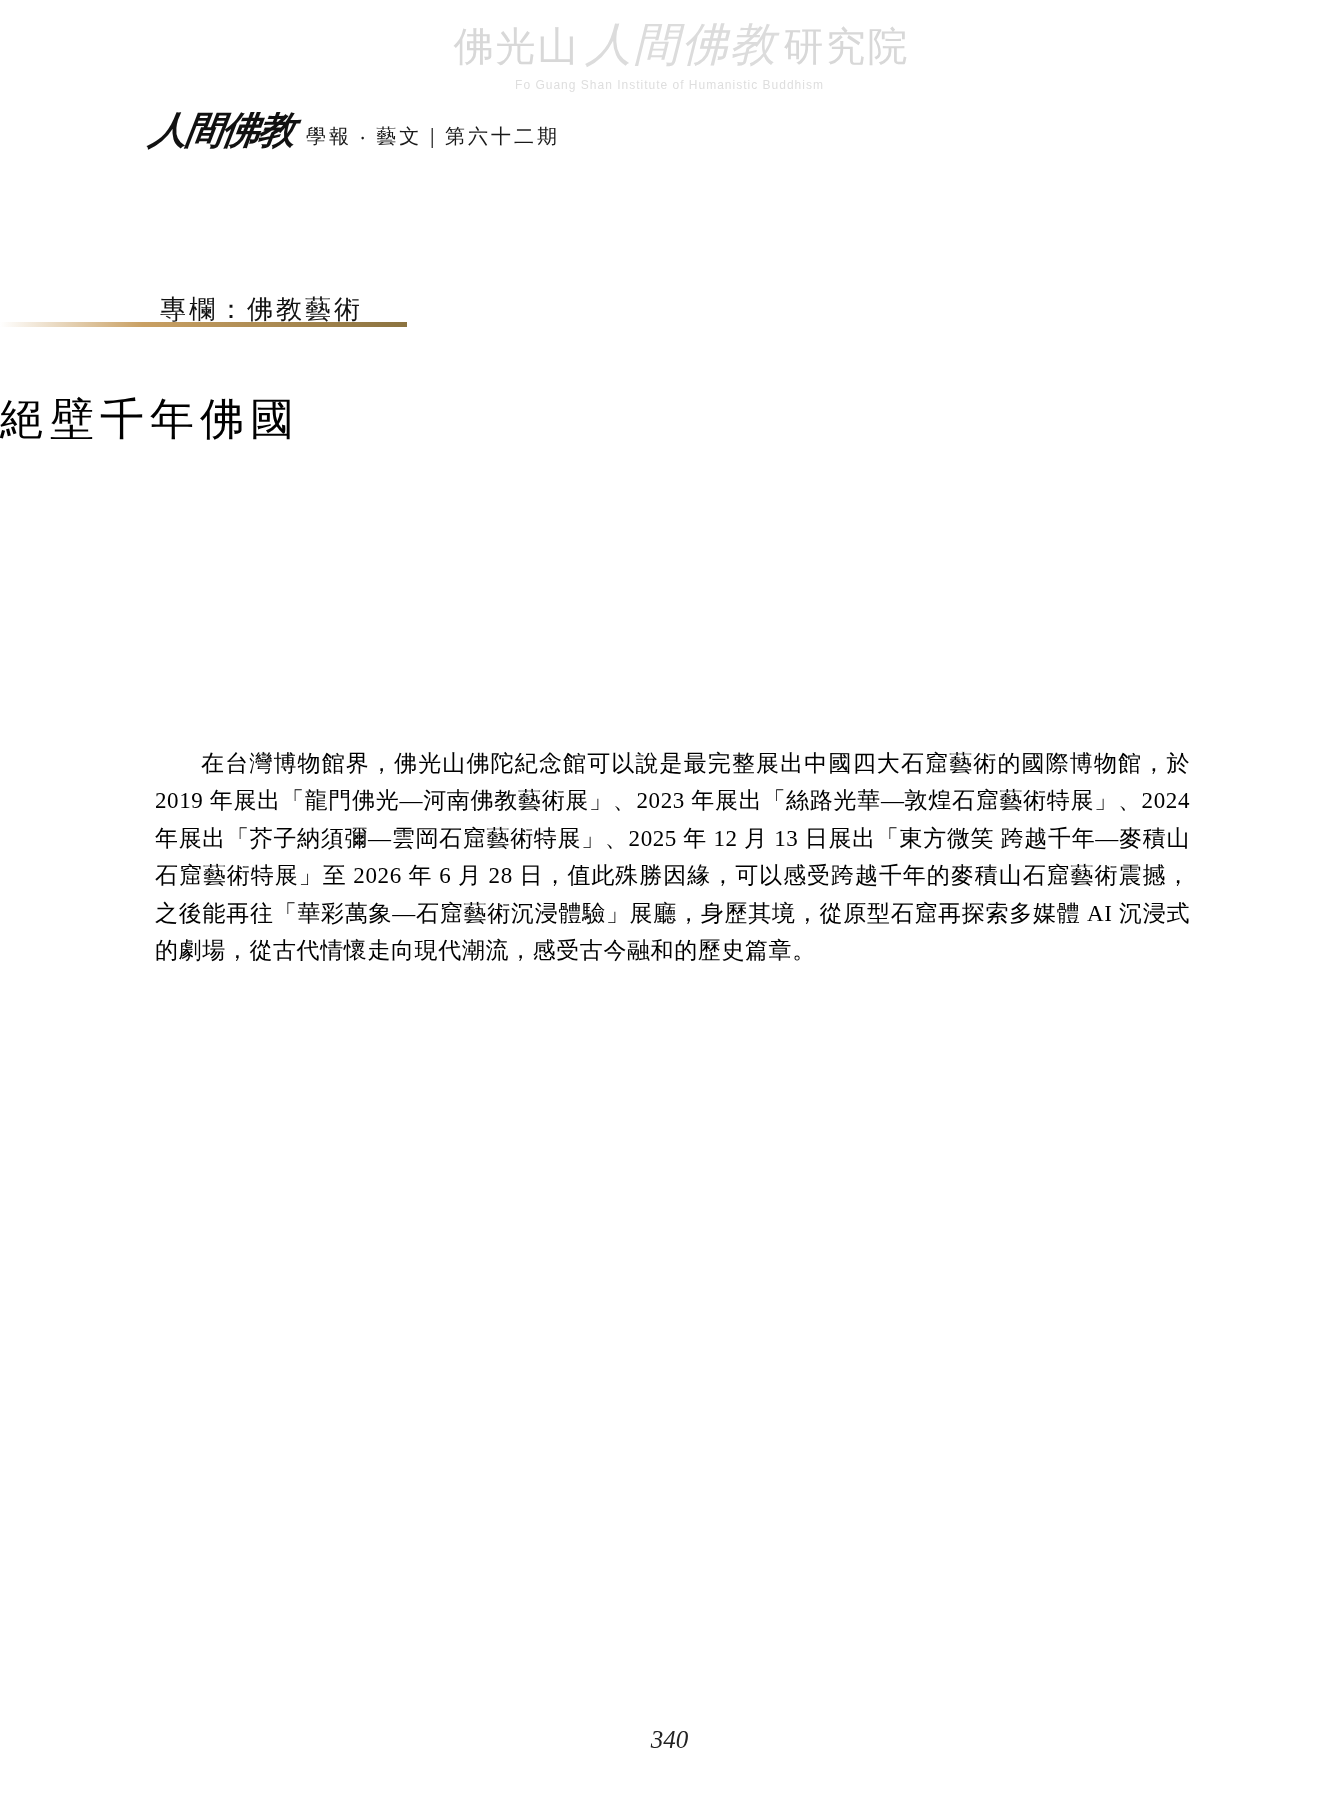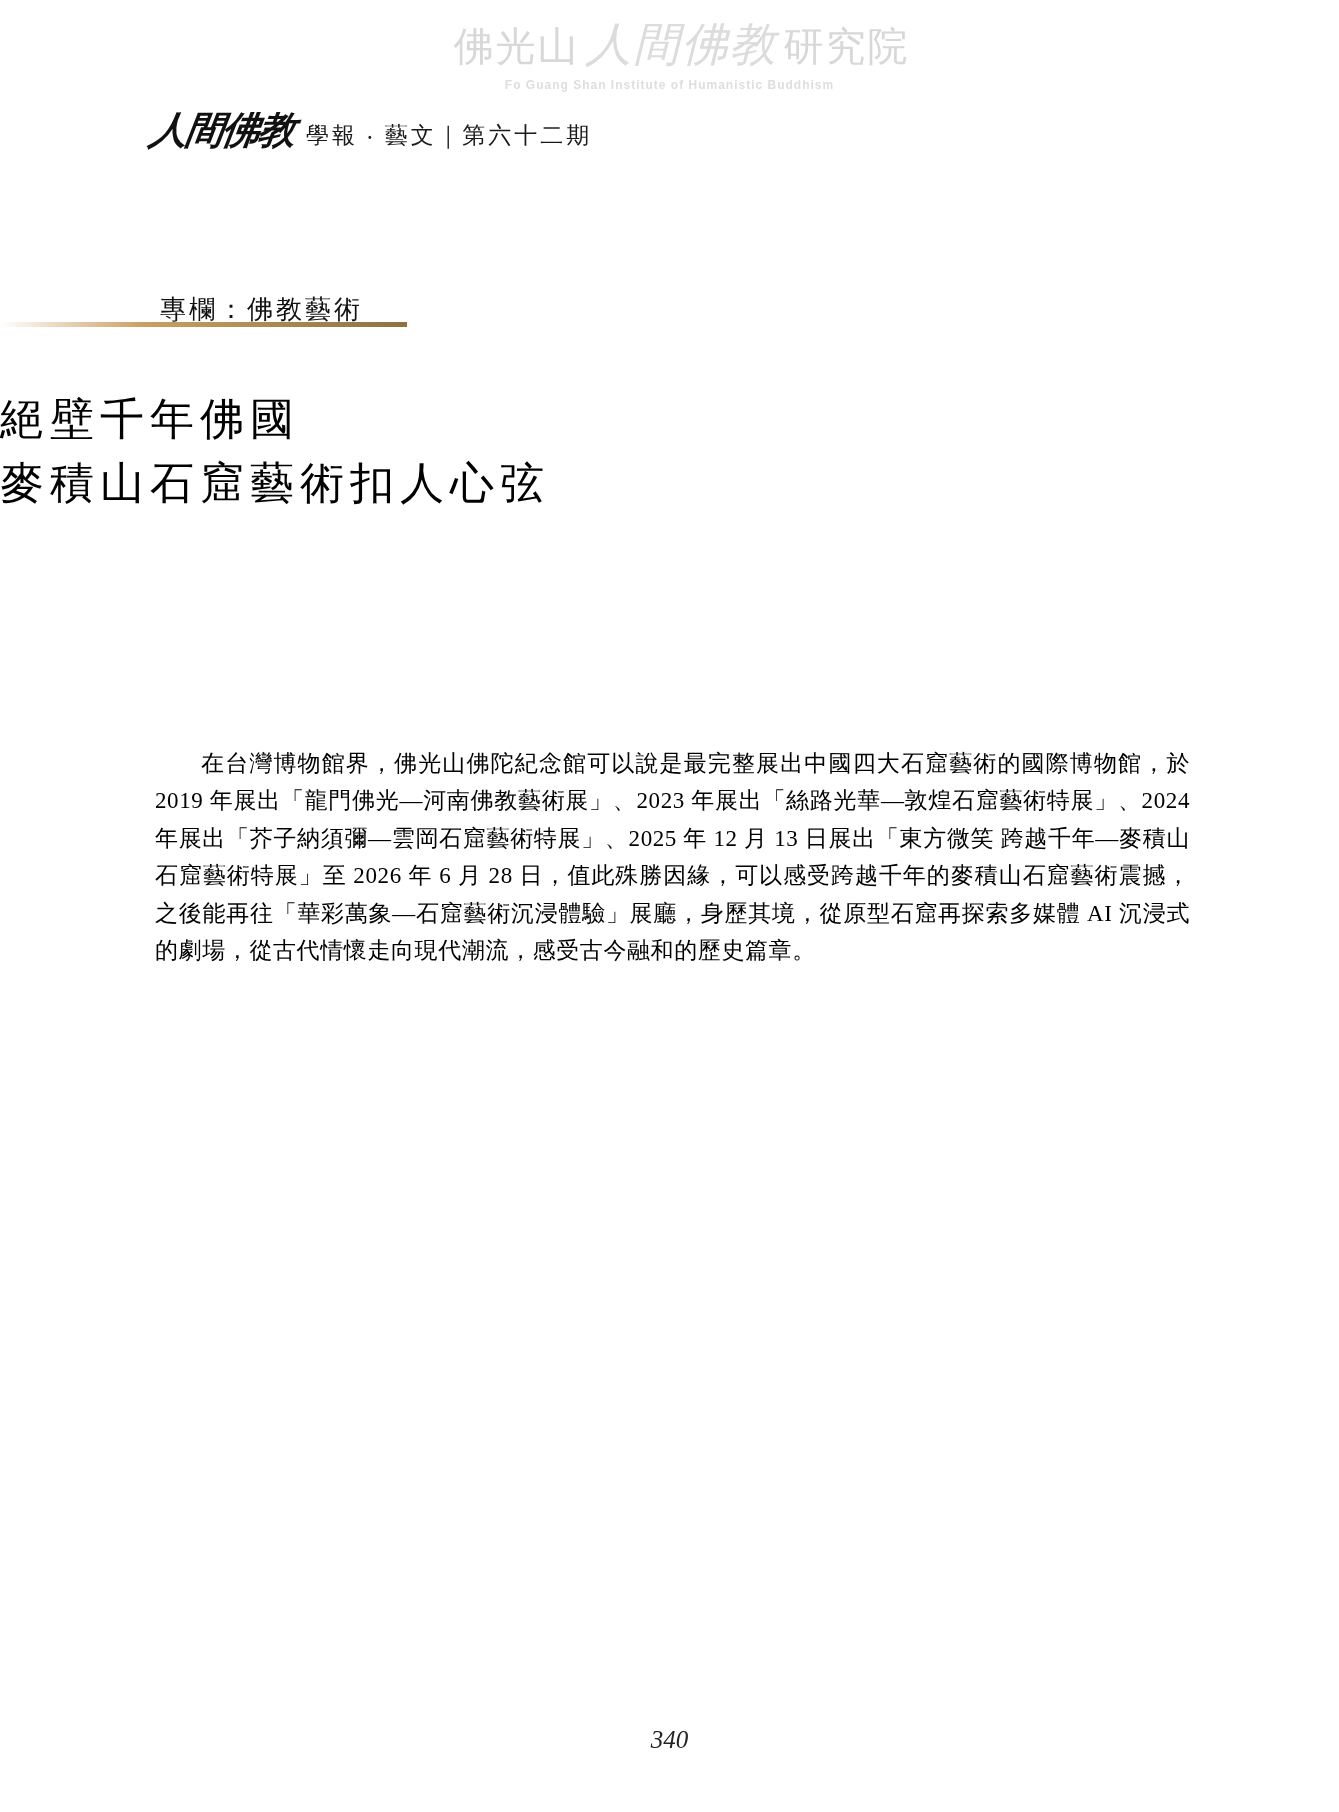--- a/index.html
+++ b/index.html
@@ -40,21 +40,20 @@
     font-style: italic;
     color: #dcdcdc;
     padding: 0 6px;
   }
   .watermark .wm-line2 {
     font-size: 12px;
     letter-spacing: 1px;
     color: #dedede;
     margin-top: 2px;
     font-family: "Liberation Sans", sans-serif;
-    font-weight: bold;
   }
 
   
   .running-head {
     position: absolute;
     top: 105px;
     left: 150px;
     display: flex;
     align-items: baseline;
     white-space: nowrap;
@@ -62,21 +61,21 @@
   .running-head .rh-logo {
     font-size: 38px;
     font-weight: bold;
     font-style: italic;
     color: #111;
     letter-spacing: -2px;
     font-family: "Liberation Serif", serif;
     transform: skewX(-8deg);
   }
   .running-head .rh-text {
-    font-size: 23px;
+    font-size: 20px;
     color: #1a1a1a;
     letter-spacing: 3px;
     margin-left: 12px;
   }
 
   
   .column-label-wrap {
     position: absolute;
     top: 268px;
     left: 0;
@@ -175,20 +174,19 @@
   <span class="rh-text">學報 ‧ 藝文｜第六十二期</span>
 </div>
 
 <div class="column-label-wrap">
   <div class="column-label">專欄：佛教藝術</div>
   <div class="column-rule"></div>
 </div>
 
 <div class="title-block">
   <div class="title-line">絕壁千年佛國</div>
-  <div class="title-line">麥積山石窟藝術扣人心弦</div>
 </div>
 
 <div class="content">
   <p class="para">在台灣博物館界，佛光山佛陀紀念館可以說是最完整展出中國四大石窟藝術的國際博物館，於 2019 年展出「龍門佛光―河南佛教藝術展」、2023 年展出「絲路光華―敦煌石窟藝術特展」、2024 年展出「芥子納須彌―雲岡石窟藝術特展」、2025 年 12 月 13 日展出「東方微笑 跨越千年―麥積山石窟藝術特展」至 2026 年 6 月 28 日，值此殊勝因緣，可以感受跨越千年的麥積山石窟藝術震撼，之後能再往「華彩萬象―石窟藝術沉浸體驗」展廳，身歷其境，從原型石窟再探索多媒體 AI 沉浸式的劇場，從古代情懷走向現代潮流，感受古今融和的歷史篇章。</p>
 </div>
 
 <div class="page-number">340</div>
 
 </body></html>

